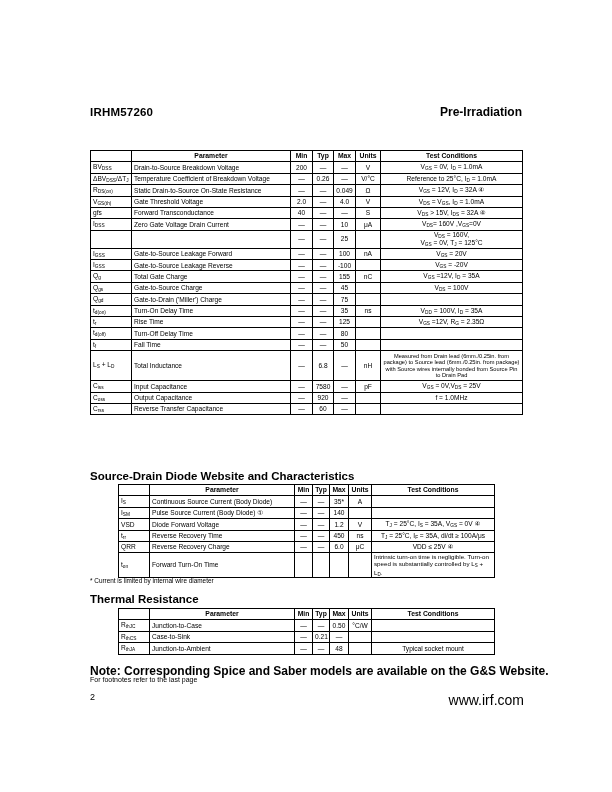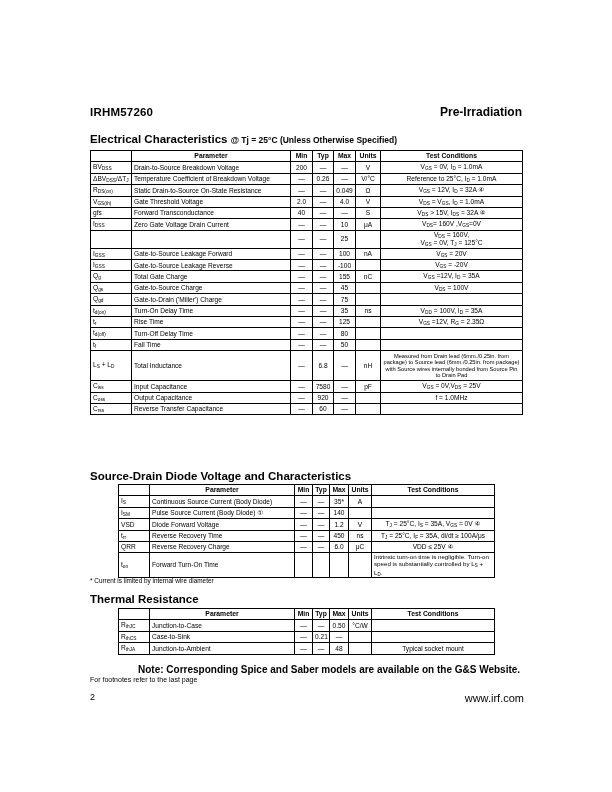--- a/index.html
+++ b/index.html
@@ -13,41 +13,37 @@
   table{border-collapse:collapse;table-layout:fixed;}
   .tbl{position:absolute;font-size:6.6px;}
   .tbl td,.tbl th{border:0.6px solid #000;padding:0px 2px;height:10.4px;line-height:1.15;vertical-align:middle;}
   .tbl .hd{font-weight:bold;text-align:center;font-size:6.8px;}
   .c{text-align:center;}
   .l{text-align:left;}
   sub{font-size:0.72em;vertical-align:-0.22em;}
   .small{font-size:6.2px;}
   .tiny{font-size:5.7px;line-height:1.25;}
   .footnote{position:absolute;font-size:6.4px;}
-  .foot-note-b{position:absolute;font-size:10px;font-weight:bold;margin-left:48px;}
+  .foot-note-b{position:absolute;font-size:12px;font-weight:bold;}
   .foot-sub{position:absolute;font-size:7px;}
   .pagenum{position:absolute;left:90px;top:692px;font-size:9px;}
-  .url{position:absolute;right:88px;top:692px;font-size:11px;}
+  .url{position:absolute;right:88px;top:692px;font-size:14px;}
   .wm{position:absolute;left:245px;top:368px;font-size:20px;color:#b9b9b9;letter-spacing:4px;font-family:"DejaVu Sans",sans-serif;opacity:0.75;pointer-events:none;}
 </style>
 </head>
 <body>
 
 <div class="page">
 
   <div class="hdr">
     <div class="part">IRHM57260</div>
     <div class="stat">Pre-Irradiation</div>
   </div>
 
 
-  <div class="sec-title" style="left:90px;top:133px;">
-    <span>Electrical Characteristics</span>
-    <span class="sub">@ Tj = 25°C (Unless Otherwise Specified)</span>
-  </div>
   <table class="tbl" id="tbl-electrical" style="left:90px;top:150px;width:432px;">
     <colgroup>
       <col style="width:41px">
         <col style="width:159px">
         <col style="width:22px">
         <col style="width:21px">
         <col style="width:22px">
         <col style="width:25px">
         <col style="width:142px">
     </colgroup>
@@ -237,21 +233,21 @@
           <td class="l">Reverse Transfer Capacitance</td>
           <td class="c">—</td>
           <td class="c">60</td>
           <td class="c">—</td>
           <td class="c"></td>
           <td class="c"></td>
         </tr>
       </tbody>
   </table>
 
-  <div class="sec-title" style="left:90px;top:470px;">Source-Drain Diode Voltage and Characteristics</div>
+  <div class="sec-title" style="left:90px;top:470px;">Source-Drain Diode Website and Characteristics</div>
   <table class="tbl" id="tbl-diode" style="left:118px;top:484px;width:376px;">
     <colgroup>
       <col style="width:31px">
         <col style="width:145px">
         <col style="width:18px">
         <col style="width:17px">
         <col style="width:19px">
         <col style="width:23px">
         <col style="width:123px">
     </colgroup>

